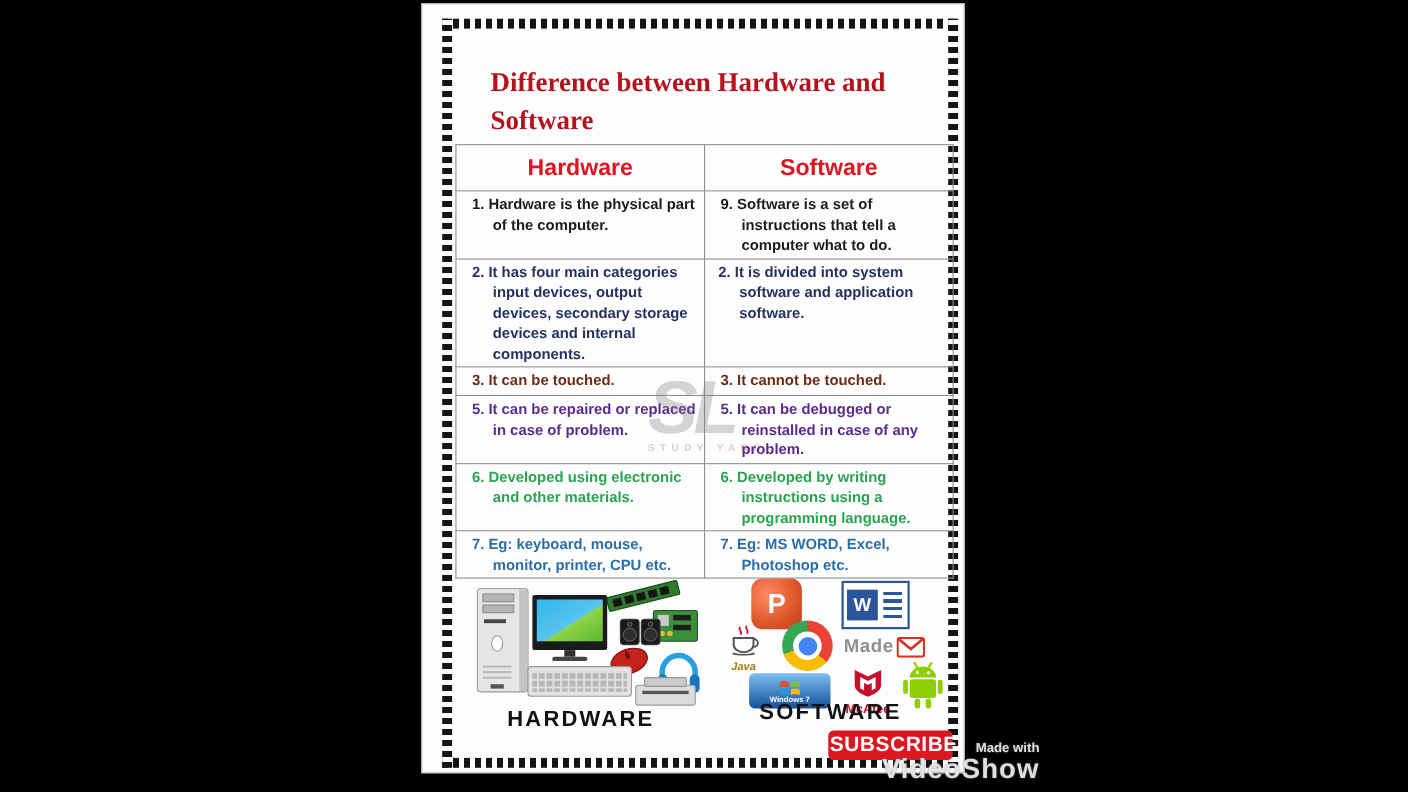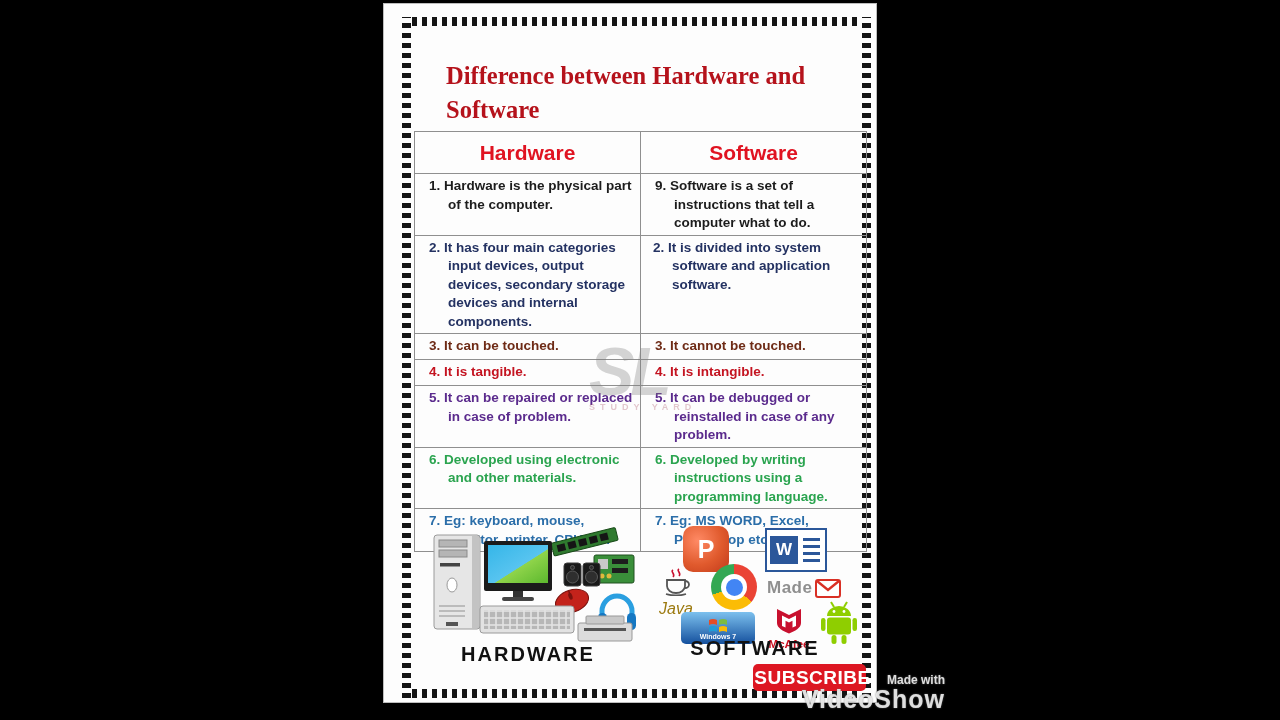--- a/index.html
+++ b/index.html
@@ -48,21 +48,21 @@
   .lg-ppt { left:36px; top:0; width:46px; height:46px; border-radius:10px;
             background:radial-gradient(circle at 32% 32%, #ff8a65, #e05a2d 55%, #c13a1b);
             color:#fff; font-size:25px; font-weight:bold; display:flex; align-items:center; justify-content:center; }
   .lg-word { left:118px; top:2px; width:62px; height:44px; background:#fff;
              border:2px solid #2b579a; display:flex; align-items:center; }
   .lg-word .w-sq { width:28px; height:28px; margin-left:3px; background:#2b579a; color:#fff;
                    font-size:17px; font-weight:bold; display:flex; align-items:center; justify-content:center; }
   .lg-word .w-lines { flex:1; height:24px; margin:0 5px;
                       background:repeating-linear-gradient(180deg,#2b579a 0 3px,#fff 3px 7px); }
   .lg-java { left:6px; top:42px; width:46px; text-align:center; }
-  .lg-java .java-txt { font-size:16px; font-weight:normal; font-style:italic; color:#9c7a10; }
+  .lg-java .java-txt { font-size:10px; font-weight:bold; font-style:italic; color:#9c7a10; }
   .lg-chrome { left:64px; top:38px; width:46px; height:46px; border-radius:50%;
                background:conic-gradient(from 0deg,#ea4335 0 130deg,#fbbc05 130deg 250deg,#34a853 250deg 360deg);
                display:flex; align-items:center; justify-content:center; }
   .lg-chrome .c-mid { width:26px; height:26px; border-radius:50%; background:#fff;
                       display:flex; align-items:center; justify-content:center; }
   .lg-chrome .c-core { width:17px; height:17px; border-radius:50%; background:#4285f4; }
   .lg-gmail { left:120px; top:52px; display:flex; align-items:center; gap:3px; }
   .lg-gmail .g-txt { font-size:17px; font-weight:bold; color:#8f8f8f; letter-spacing:.5px; }
   .lg-win { left:34px; top:86px; width:74px; height:32px; border-radius:5px;
             background:linear-gradient(180deg,#7cc0ee,#15509e); color:#fff;
@@ -126,28 +126,20 @@
             </td>
       </tr>
       <tr style="height:26px">
         <td style="color: rgb(110, 43, 22);">
               <span class="cell-text">3. It can be touched.</span>
             </td>
         <td style="color: rgb(110, 43, 22);">
               <span class="cell-text">3. It cannot be touched.</span>
             </td>
       </tr>
-      <tr style="height:26px">
-        <td style="color: rgb(196, 20, 33);">
-              <span class="cell-text">4. It is tangible.</span>
-            </td>
-        <td style="color: rgb(196, 20, 33);">
-              <span class="cell-text">4. It is intangible.</span>
-            </td>
-      </tr>
       <tr style="height:57px">
         <td style="color: rgb(91, 43, 141);">
               <span class="cell-text">5. It can be repaired or replaced in case of problem.</span>
             </td>
         <td style="color: rgb(91, 43, 141);">
               <span class="cell-text">5. It can be debugged or reinstalled in case of any problem.</span>
             </td>
       </tr>
       <tr style="height:56px">
         <td style="color: rgb(42, 164, 79);">

